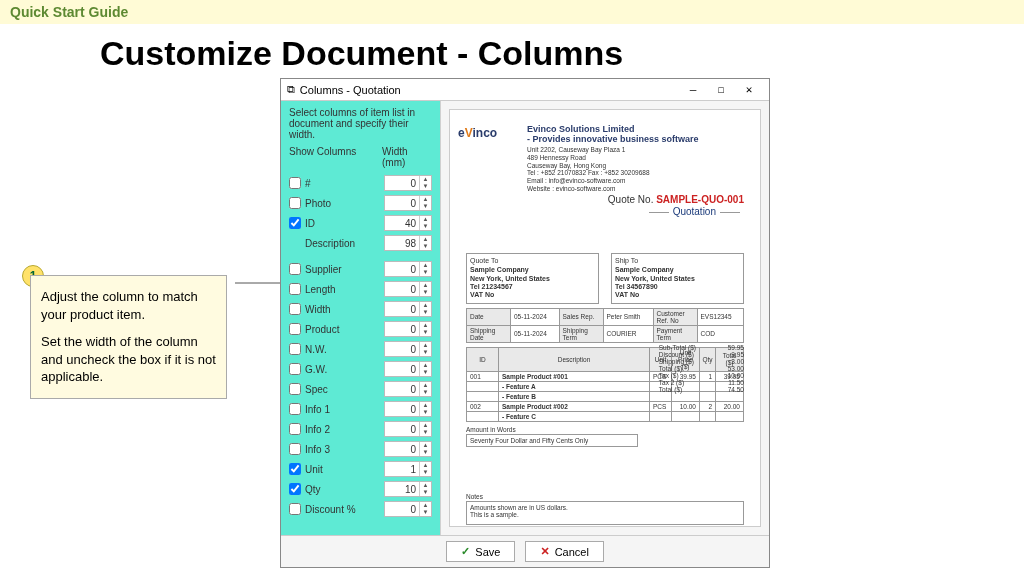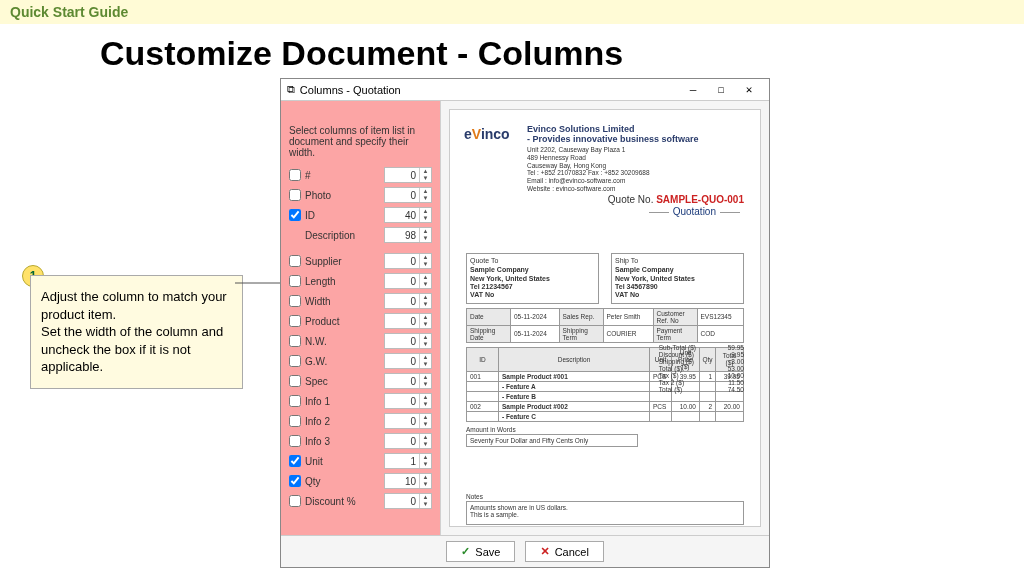--- a/index.html
+++ b/index.html
@@ -1,44 +1,44 @@
 <!DOCTYPE html>
 <html><head>
 <meta charset="utf-8">
 <style>
   *{box-sizing:border-box;margin:0;padding:0}
   body{font-family:Arial,Helvetica,sans-serif;font-size:12px;width:1024px;height:576px;overflow:hidden;position:relative;background:#fff}
   .banner{background:#fffbd6;color:#5d8932;font-weight:700;font-size:14px;padding:4px 10px}
   .title{font-size:34px;font-weight:700;color:#000;margin:10px 0 0 100px}
-  .callout{position:absolute;left:30px;top:275px;width:213px;background:#fffbe0;border:1px solid #aaa;padding:12px 10px;font-size:13px;line-height:1.35}
+  .callout{position:absolute;left:30px;top:275px;width:197px;background:#fffbe0;border:1px solid #aaa;padding:12px 10px;font-size:13px;line-height:1.35}
   .num{position:absolute;left:22px;top:265px;width:22px;height:22px;border-radius:11px;background:#ffe26a;color:#063;font-weight:700;display:flex;align-items:center;justify-content:center;font-size:12px;border:1px solid #b8a830}
   svg.leader{position:absolute;left:230px;top:228px;pointer-events:none}
 
   .win{position:absolute;left:280px;top:78px;width:490px;height:490px;border:1px solid #888;background:#f5f5f5;display:flex;flex-direction:column}
   .titlebar{height:22px;background:#fff;border-bottom:1px solid #ccc;display:flex;align-items:center;padding:0 6px;font-size:11px}
   .titlebar .sp{flex:1}
   .winbtn{width:28px;text-align:center;font-family:Consolas,monospace}
 
   .body{flex:1;display:flex;overflow:hidden}
-  .panel{width:160px;background:#fca5a5;border-right:1px solid #d0d0d0;padding:24px 8px 0 8px;font-size:10px;color:#333}
+  .panel{width:160px;background:#5eead4;border-right:1px solid #d0d0d0;padding:6px 8px 0 8px;font-size:10px;color:#333}
   .panel .explain{margin-bottom:6px}
   .panel .hdr{display:flex;font-size:10px;margin-bottom:4px}
   .panel .hdr .h1{flex:1}
   .panel .hdr .h2{width:50px}
   .rows{max-height:420px;overflow:hidden}
   .row{display:flex;align-items:center;margin:2px 0;height:18px}
   .row input[type=checkbox]{margin:0 4px 0 0;width:12px;height:12px}
   .row .lbl{flex:1}
   .spin{display:flex;align-items:center;width:48px;height:16px;border:1px solid #bbb;background:#fff}
   .spin .val{flex:1;text-align:right;padding:0 3px;font-size:10px}
   .spin .arrows{width:12px;display:flex;flex-direction:column;border-left:1px solid #ccc}
   .spin .arrows span{height:7px;line-height:7px;font-size:6px;text-align:center;color:#555}
 
   .preview{flex:1;background:#fff;margin:8px;border:1px solid #ccc;overflow:hidden;position:relative;padding:14px 16px 8px 16px;font-size:7px;color:#333}
-  .logo{position:absolute;left:14px;top:16px;font-size:14px;color:#2a3c6b;font-weight:700}
+  .logo{position:absolute;left:8px;top:16px;font-size:12px;color:#2a3c6b;font-weight:700}
   .logo .v{color:#e07b1a}
   .comp{margin-left:61px;font-size:9px}
   .comp .nm{font-weight:700;color:#2a3c6b}
   .comp .tg{font-weight:700;color:#2a3c6b}
   .comp .addr{font-size:6.5px;line-height:1.2;margin-top:2px}
   .quoteno{position:absolute;right:16px;top:84px;font-size:10px}
   .quoteno .n{color:#c22;font-weight:700}
   .doctype{position:absolute;right:16px;top:96px;font-size:10px;color:#1a3a7a;font-weight:400}
   .doctype:before,.doctype:after{content:"";display:inline-block;width:20px;height:1px;background:#999;vertical-align:middle;margin:0 4px}
 
@@ -71,39 +71,43 @@
 </style>
 </head>
 <body>
 
 <div class="banner">Quick Start Guide</div>
 <div class="title">Customize Document - Columns</div>
 
 <div class="num">1</div>
 <div class="callout">
   <p>Adjust the column to match your product item.</p>
-  <p style="">Set the width of the column and uncheck the box if it is not applicable.</p>
+  <p style="margin-top:10px">Set the width of the column and uncheck the box if it is not applicable.</p>
 </div>
 <svg class="leader" width="130" height="60">
   <path d="M5 55 L70 55 L125 3" stroke="#555" stroke-width="1" fill="none"></path>
 </svg>
 
 <div class="win">
   <div class="titlebar">
     <span>⧉</span>
     <span style="margin-left:5px">Columns - Quotation</span>
     <span class="sp"></span>
     <span class="winbtn">—</span>
     <span class="winbtn">☐</span>
     <span class="winbtn">✕</span>
   </div>
 
   <div class="body">
     <div class="panel">
       <div class="explain">Select columns of item list in document and specify their width.</div>
+      <div class="hdr">
+        <span class="h1">Show Columns</span>
+        <span class="h2">Width (mm)</span>
+      </div>
       <div class="rows" id="rows">
           <div class="row">
             <input type="checkbox" style="">
             <span class="lbl">#</span>
             <div class="spin">
               <span class="val">0</span>
               <span class="arrows">
                 <span>▲</span>
                 <span>▼</span>
               </span>

